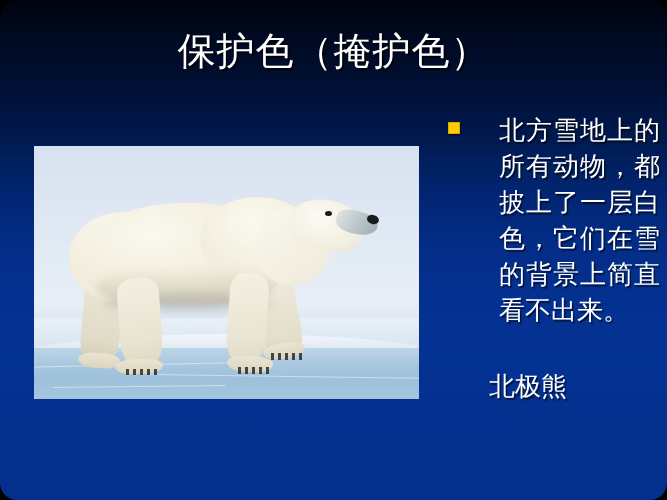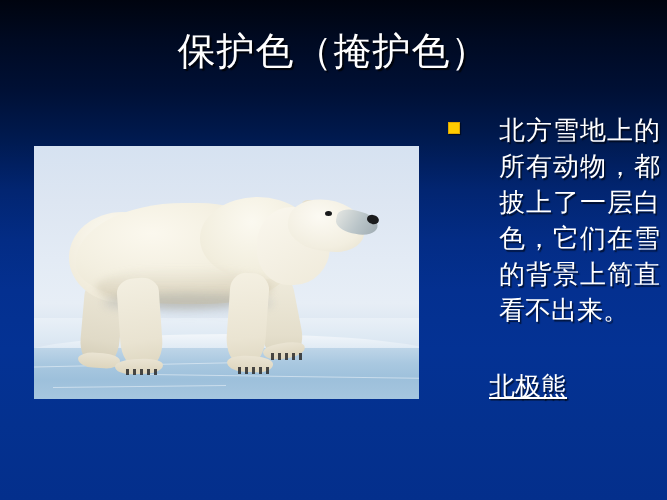--- a/index.html
+++ b/index.html
@@ -17,20 +17,21 @@
         #00040f 0%,
         #000a22 8%,
         #001035 18%,
         #001a50 28%,
         #022571 38%,
         #032c85 48%,
         #043090 58%,
         #043294 70%,
         #04318f 85%,
         #042f8c 100%);
+    border-radius: 17px;
   }
 
   
   .swoosh {
     position: absolute;
     pointer-events: none;
     border-radius: 50%;
     border-style: solid;
     border-color: transparent;
   }
@@ -298,21 +299,20 @@
   #caption {
     position: absolute;
     left: 489px;
     top: 369px;
     color: #ffffff;
     font-size: 26px;
     line-height: 34px;
     font-family: "DejaVu Serif", "Liberation Serif", serif;
     text-shadow: 1.5px 1.5px 1px rgba(0,0,0,0.6);
     white-space: nowrap;
-    text-decoration: underline;
   }
 </style>
 </head>
 <body>
 
 <div id="slide">
 
   <div class="swoosh swoosh-a"></div>
   <div class="swoosh swoosh-b"></div>
   <div class="swoosh swoosh-c"></div>

